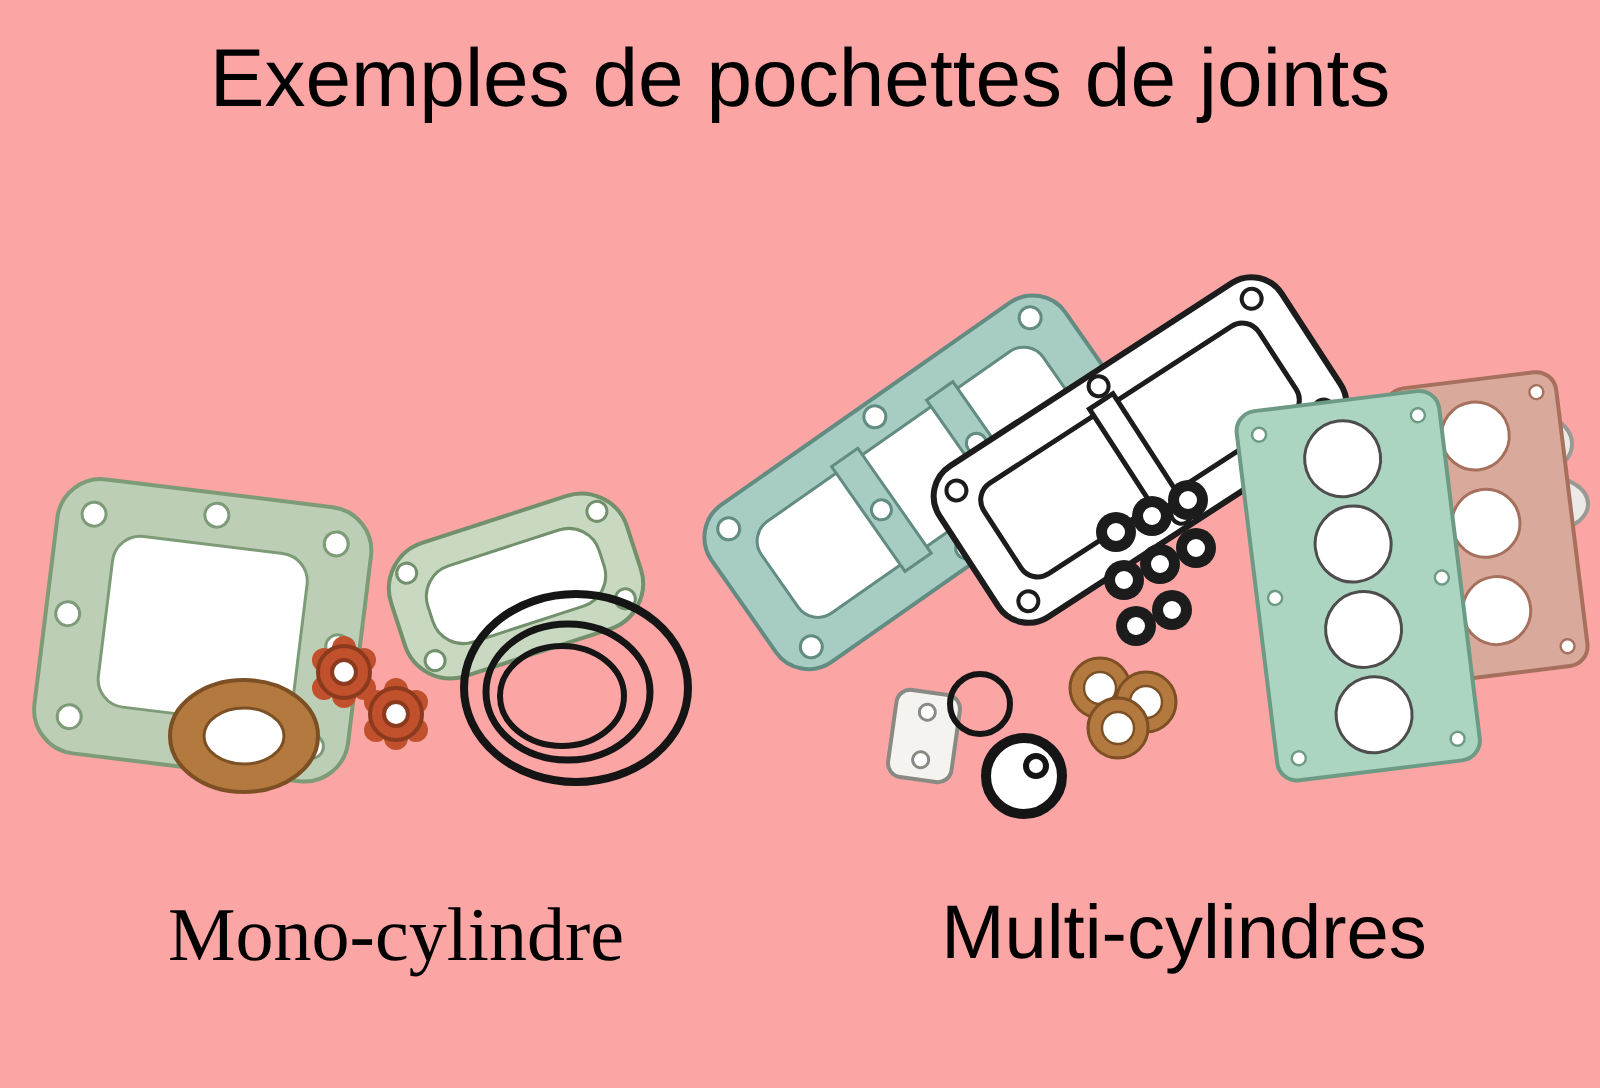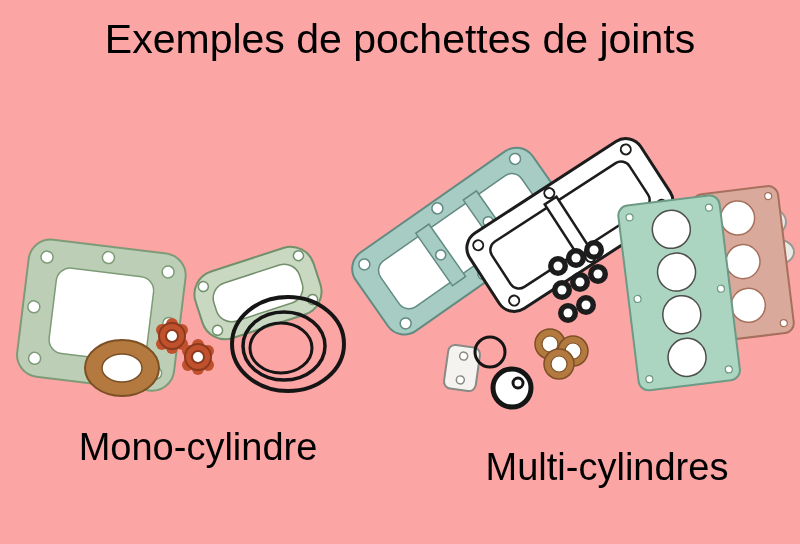--- a/index.html
+++ b/index.html
@@ -20,22 +20,22 @@
     font-weight:400;
     letter-spacing:0px;
   }
   .caption{
     position:absolute;
     font-size:38px;
     font-weight:400;
     text-align:center;
     width:360px;
   }
-  .caption-left{ top:426px; left:18px; }
-  .caption-right{ top:446px; left:427px; }
+  .caption-left{ top:446px; left:18px;font-family:Liberation Serif, serif; }
+  .caption-right{ top:446px; left:412px; }
   svg.art{
     position:absolute;
     top:0;left:0;
   }
 </style>
 </head>
 <body>
 
 <div class="page">
 

